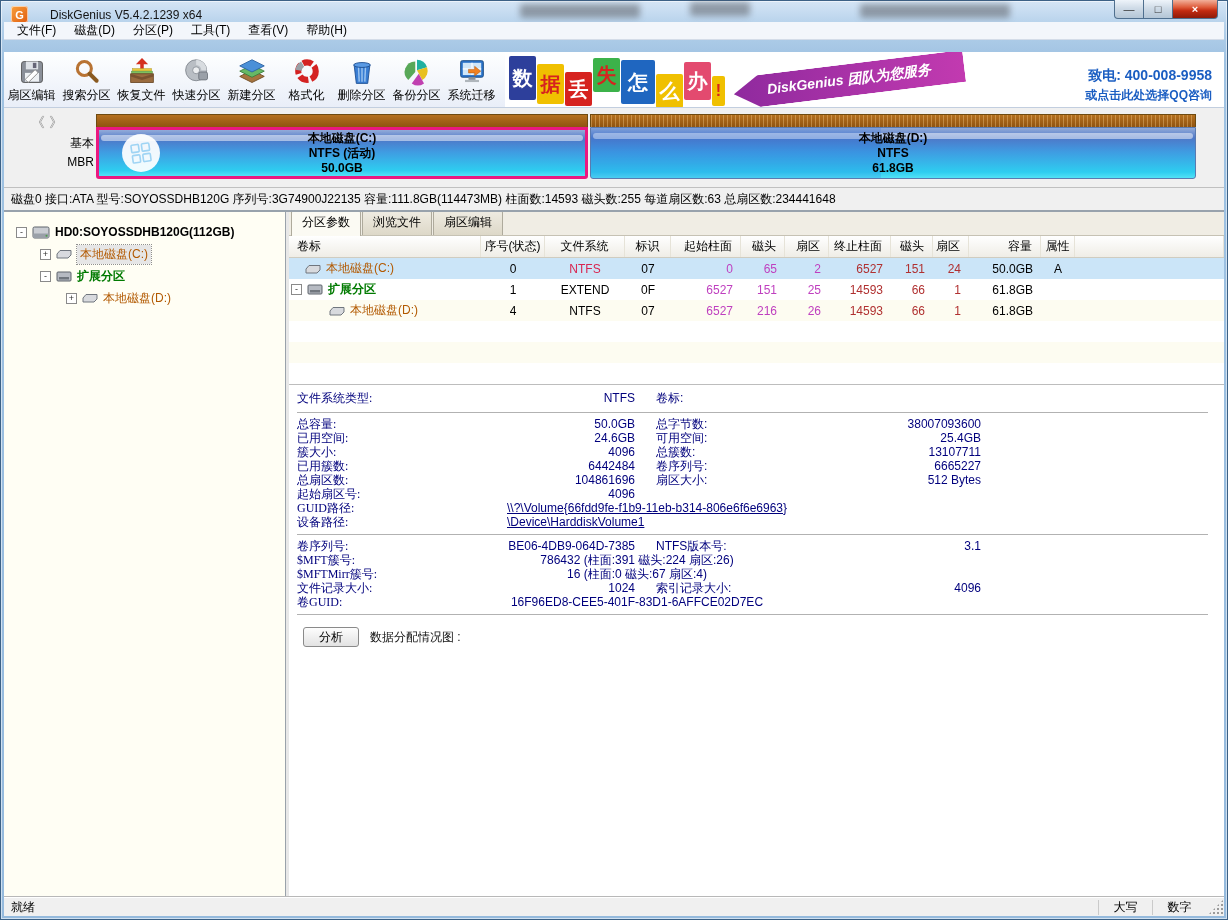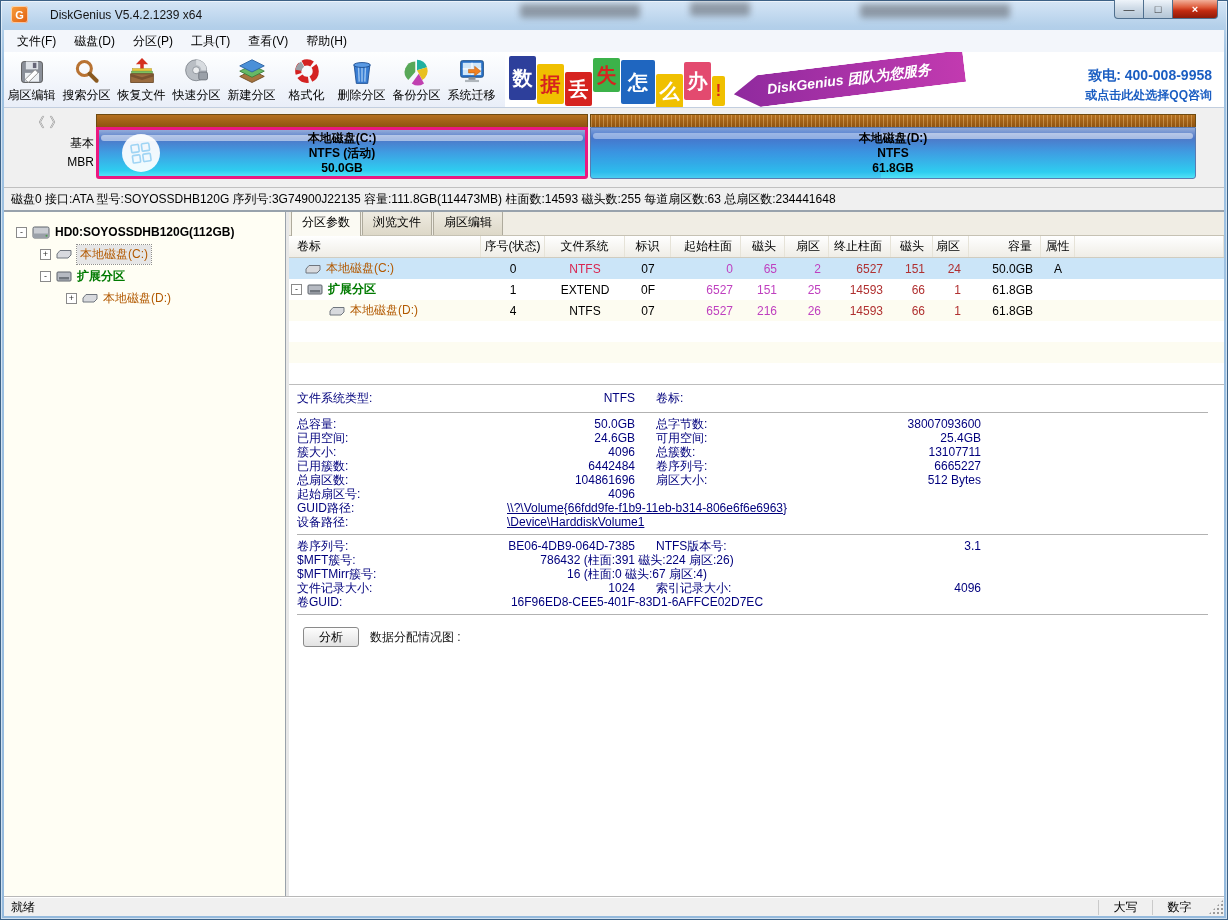--- a/index.html
+++ b/index.html
@@ -18,21 +18,21 @@
   .title-text{ position:absolute; left:34px; top:8px; color:#141414;margin-left:16px; }
   .win-controls{ position:absolute; right:10px; top:0; display:flex; }
   .win-btn{ width:30px; height:19px; border:1px solid #4f6f8e; border-top:none; margin-left:-1px;
     display:flex; align-items:center; justify-content:center; font-size:11px; color:#333;
     background:linear-gradient(#eef4fa,#cfdbe7 45%,#b4c6d6); }
   .win-btn.min{ border-radius:0 0 0 4px; }
   .win-btn.close{ width:46px; border-radius:0 0 4px 0; color:#fff; font-weight:bold;
     background:linear-gradient(#f2b09a,#de5b3a 40%,#c22a10 60%,#8e1a08); }
 
   
-  .menubar{ position:absolute; left:4px; top:30px; right:4px; height:24px; background:#f3f6fb;
+  .menubar{ position:absolute; left:4px; top:22px; right:4px; height:18px; background:#f3f6fb;
     border-bottom:1px solid #d4dce8; display:flex; align-items:center; padding-left:4px; }
   .menu-item{ padding:3px 9px; }
 
   
   .toolbar{ position:absolute; left:4px; top:52px; right:4px; height:56px;
     background:linear-gradient(#feffff,#e9eef8); border-bottom:1px solid #c2cedf; }
   .tb-strip{ position:absolute; left:0; top:0; width:501px; height:55px; display:flex; }
   .tb-btn{ width:55px; height:55px; display:flex; flex-direction:column; align-items:center; justify-content:flex-end; padding-bottom:3px; }
   .tb-icon{ width:32px; height:31px; display:flex; align-items:center; justify-content:center; }
   .tb-label{ font-size:12px; white-space:nowrap; }
@@ -115,21 +115,21 @@
   .a-r{ justify-content:flex-end; } .a-c{ justify-content:center; padding:0 2px; }
   .v-start{ color:#bf3fbf; } .v-end{ color:#b03030; } .fs-red{ color:#d92550; }
   .rowlabel{ display:flex; align-items:center; }
   .stripe{ height:21px; flex:none; }
   .stripe.odd{ background:#fdfcf1; }
 
   
   .details{ border-top:1px solid #bdbdbd; padding:5px 16px 0 8px; color:#00007d; flex:none; }
   .drow{ display:flex; height:14px; line-height:14px; white-space:nowrap; }
   .fsrow{ height:17px; line-height:17px; }
-  .dl{ width:130px; flex:none; } .dv{ width:208px; flex:none; text-align:right; }
+  .dl{ width:130px; flex:none;font-family:Liberation Serif, serif; } .dv{ width:208px; flex:none; text-align:right; }
   .dgap{ width:21px; flex:none; } .dr{ width:130px; flex:none; } .drv{ width:195px; flex:none; text-align:right; }
   .dv-path{ width:560px; text-align:left; padding-left:80px;text-decoration:underline; }
   .dv-center{ width:420px; text-align:center; }
   .dsep{ border-top:1px solid #b2b2b2; margin:5px 0 4px; }
   .analyzerow{ margin:12px 0 0 6px; display:flex; align-items:center; color:#111; flex:none; }
   .analyze-btn{ width:56px; height:20px; border:1px solid #8a8a8a; border-radius:3px; margin-right:11px;
     background:linear-gradient(#fdfdfd,#e2e2e2); display:flex; align-items:center; justify-content:center; color:#000; }
 
   
   .statusbar{ position:absolute; left:4px; right:4px; bottom:4px; height:19px; background:#f0f0f0;

